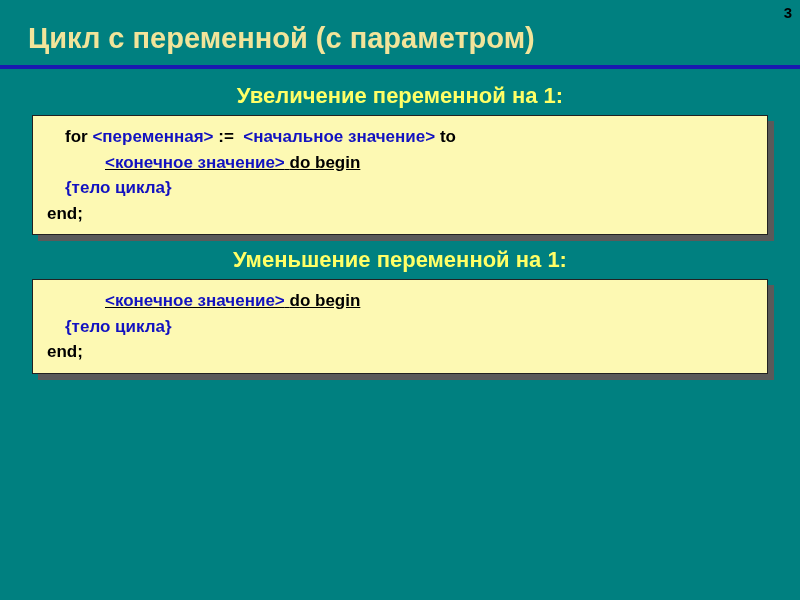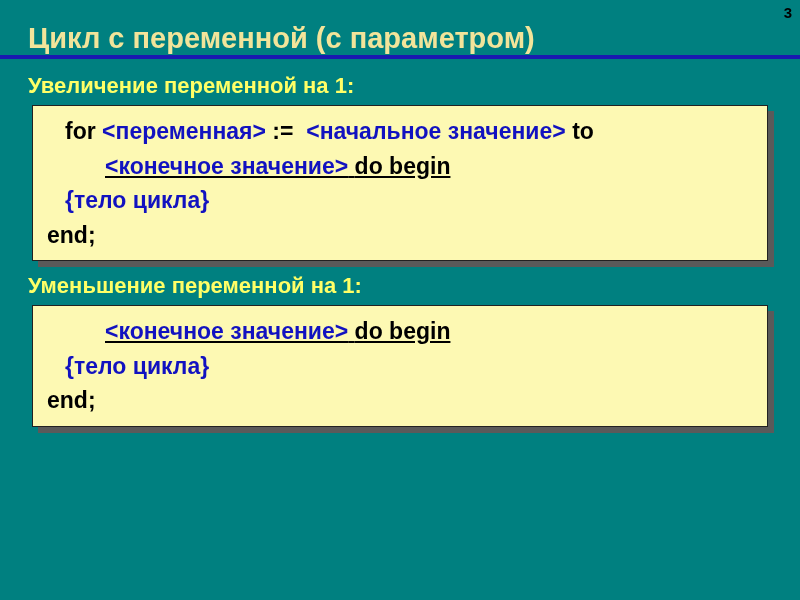--- a/index.html
+++ b/index.html
@@ -16,50 +16,52 @@
     top: 4px; right: 8px;
     font-family: Arial, sans-serif;
     font-size: 15px;
     font-weight: bold;
     color: #000;
   }
   .title {
     color: #f2e49a;
     font-size: 29px;
     font-weight: bold;
+    padding-bottom: 10px;
   }
   .rule {
     border: none;
     border-top: 4px solid #1a1ab0;
     margin: 0 -28px 14px -28px;
   }
   .section-label {
     color: #ffff66;
     font-family: Arial, sans-serif;
     font-size: 22px;
     font-weight: bold;
     margin: 8px 0 6px 0;
+    text-align: center;
   }
   .code-wrap {
     position: relative;
     margin: 0 4px 12px 4px;
   }
   .code-shadow {
     position: absolute;
     top: 6px; left: 6px; right: -6px; bottom: -6px;
     background: #5a5a5a;
     z-index: 0;
   }
   .code-box {
     position: relative;
     z-index: 1;
     background: #fdf9b3;
     border: 1px solid #222;
     padding: 8px 14px 8px 14px;
-    font-size: 23px;
+    font-size: 17px;
     line-height: 1.5;
   }
   .kw { color: #000; font-weight: bold; }
   .ph { color: #1212c0; font-weight: bold; }
   .line { white-space: pre; }
   .indent1 { padding-left: 18px; }
   .indent2 { padding-left: 58px; text-decoration: underline; }
   .indent2b { padding-left: 82px; }
 </style>
 </head>

